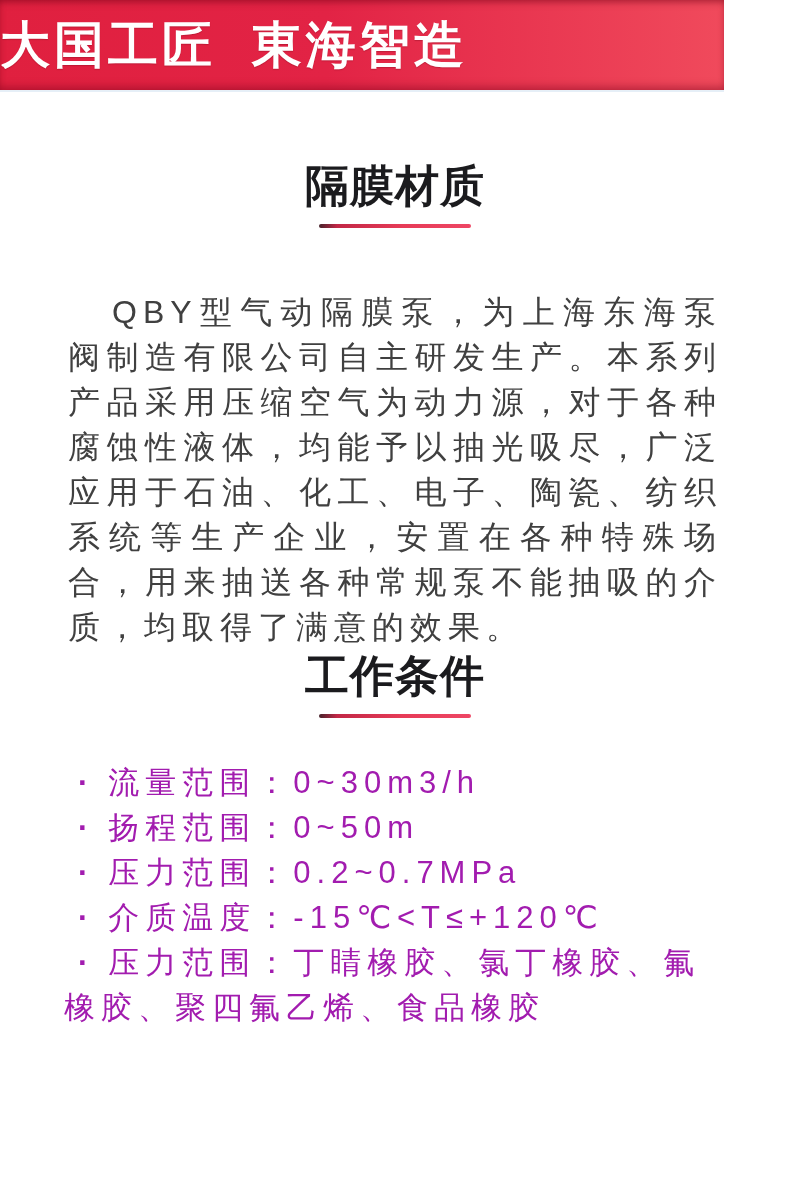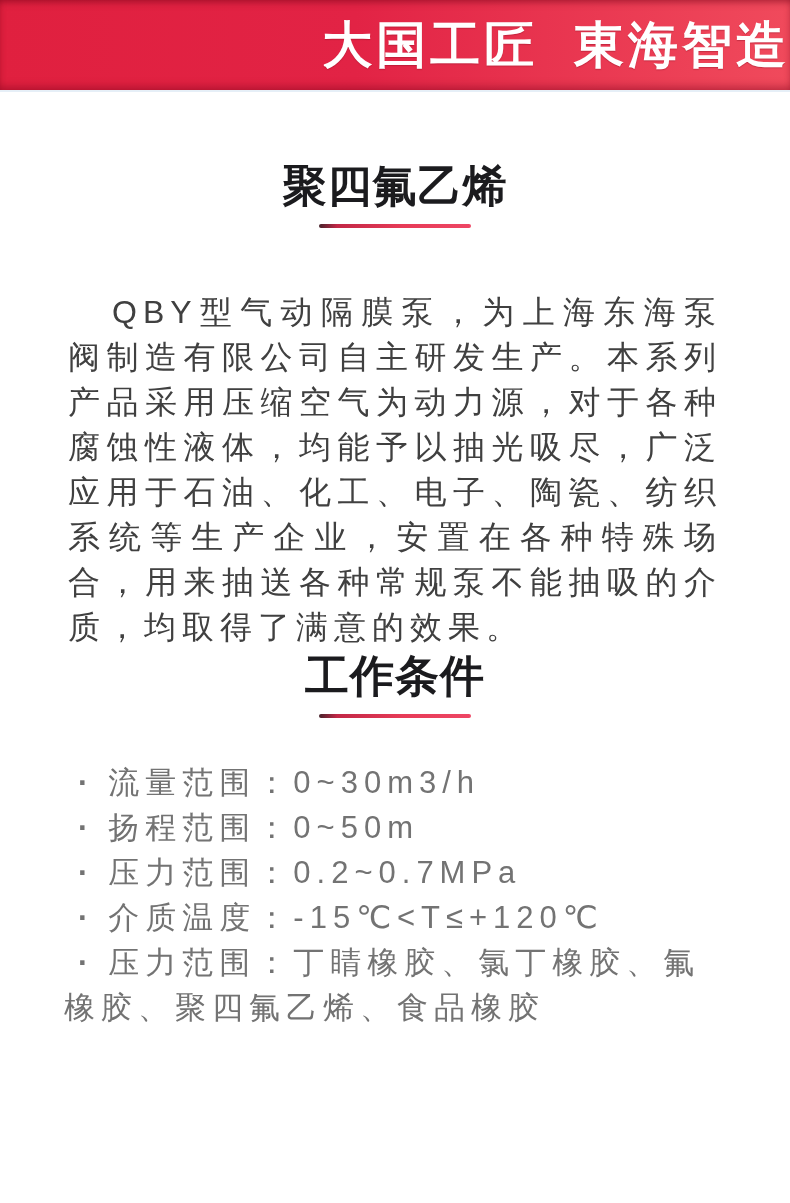--- a/index.html
+++ b/index.html
@@ -15,25 +15,25 @@
   }
   .page {
     position: relative;
     width: 790px;
     height: 1203px;
     background: #ffffff;
   }
 
   
   .banner {
-    width: 790px;
+    width: 724px;
     height: 90px;
     display: flex;
     align-items: center;
-    justify-content: flex-end;
+    justify-content: flex-start;
     background: linear-gradient(90deg, #e0203f 0%, #e22345 45%, #f04a5c 100%);
     box-shadow:
       inset 0 5px 7px -3px rgba(110, 0, 22, 0.55),
       inset 0 -6px 8px -3px rgba(120, 0, 25, 0.45),
       0 2px 0 rgba(210, 225, 240, 0.55);
   }
   .banner-title {
     margin: 0;
     color: #ffffff;
     font-size: 50px;
@@ -70,21 +70,21 @@
     line-height: 45px;
     letter-spacing: 6px;
     color: #404040;
     text-align: justify;
     text-indent: 44px;
   }
 
   
   .wc-list {
     margin: 42px 62px 0 64px;
-    color: #737373;
+    color: #a21caf;
   }
   .wc-item {
     font-size: 31px;
     line-height: 45px;
     letter-spacing: 6px;
     text-align: left;
     text-indent: 14px; 
   }
   .wc-item .bullet {
     display: inline-block;
@@ -96,21 +96,21 @@
 </head>
 <body>
 
 <div class="page">
 
   <header class="banner">
     <h1 class="banner-title">大国工匠  東海智造</h1>
   </header>
 
   <section class="section-overview">
-    <h2 class="section-title">聚四氟乙烯</h2>
+    <h2 class="section-title">隔膜材质</h2>
     <div class="title-underline"></div>
     <p class="overview-text">QBY型气动隔膜泵，为上海东海泵阀制造有限公司自主研发生产。本系列产品采用压缩空气为动力源，对于各种腐蚀性液体，均能予以抽光吸尽，广泛应用于石油、化工、电子、陶瓷、纺织系统等生产企业，安置在各种特殊场合，用来抽送各种常规泵不能抽吸的介质，均取得了满意的效果。</p>
   </section>
 
   <section class="section-conditions">
     <h2 class="section-title">工作条件</h2>
     <div class="title-underline"></div>
 
     <div class="wc-list">
       <div class="wc-item">

